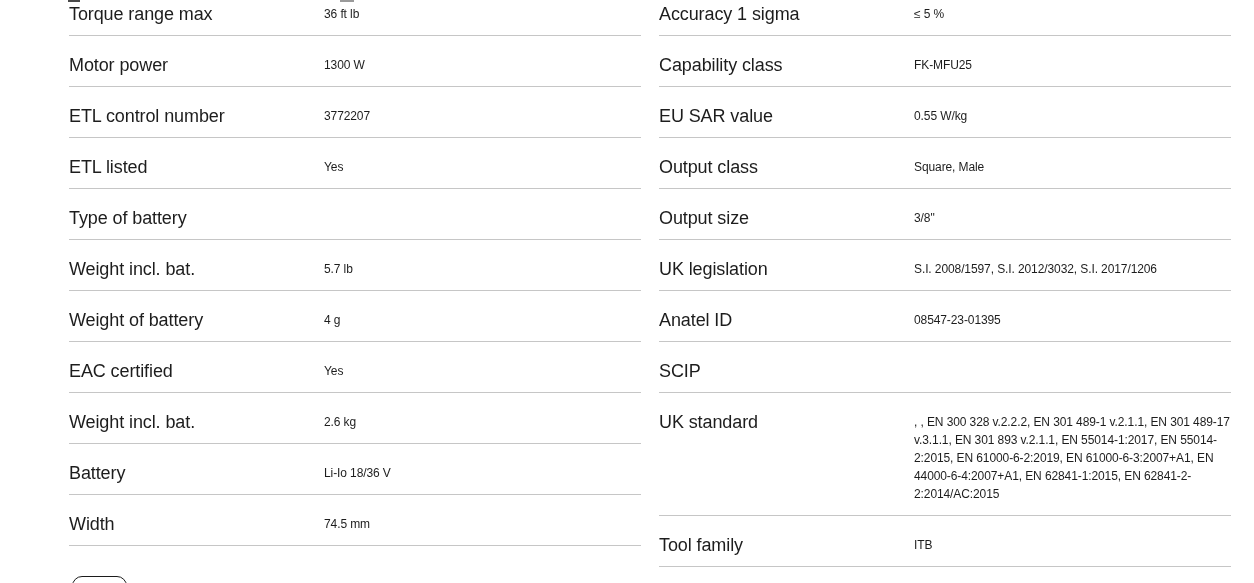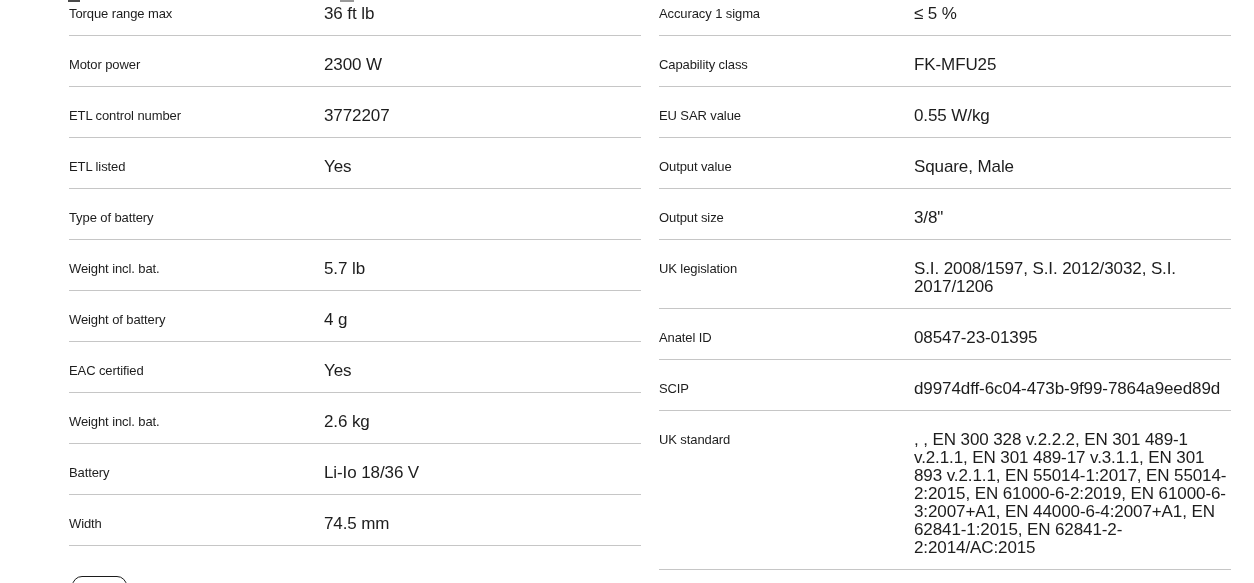--- a/index.html
+++ b/index.html
@@ -28,29 +28,29 @@
   .spec-column { display: block; }
   .spec-row {
     display: flex;
     align-items: flex-start;
     border-bottom: 1px solid #c6c6c6;
     padding: 20px 0 12px 0;
   }
   .spec-label {
     flex: 0 0 255px;
     width: 255px;
-    font-size: 13px;
+    font-size: 18px;
     line-height: 18px;
     letter-spacing: -0.1px;
     padding-right: 10px;
     box-sizing: border-box;
   }
   .spec-value {
     flex: 1 1 auto;
-    font-size: 17px;
+    font-size: 12px;
     line-height: 18px;
     letter-spacing: -0.1px;
   }
   .pill-button {
     position: absolute;
     left: 72px; top: 576px;
     width: 55px; height: 30px;
     background: #ffffff;
     border: 1.5px solid #1c1c1c;
     border-radius: 10px;
@@ -76,21 +76,21 @@
 
     <div class="spec-column">
 
         <div class="spec-row">
           <div class="spec-label">Torque range max</div>
           <div class="spec-value">36 ft lb</div>
         </div>
 
         <div class="spec-row">
           <div class="spec-label">Motor power</div>
-          <div class="spec-value">2300 W</div>
+          <div class="spec-value">1300 W</div>
         </div>
 
         <div class="spec-row">
           <div class="spec-label">ETL control number</div>
           <div class="spec-value">3772207</div>
         </div>
 
         <div class="spec-row">
           <div class="spec-label">ETL listed</div>
           <div class="spec-value">Yes</div>
@@ -142,42 +142,41 @@
           <div class="spec-label">Capability class</div>
           <div class="spec-value">FK-MFU25</div>
         </div>
 
         <div class="spec-row">
           <div class="spec-label">EU SAR value</div>
           <div class="spec-value">0.55 W/kg</div>
         </div>
 
         <div class="spec-row">
-          <div class="spec-label">Output value</div>
+          <div class="spec-label">Output class</div>
           <div class="spec-value">Square, Male</div>
         </div>
 
         <div class="spec-row">
           <div class="spec-label">Output size</div>
           <div class="spec-value">3/8"</div>
         </div>
 
         <div class="spec-row">
           <div class="spec-label">UK legislation</div>
           <div class="spec-value">S.I. 2008/1597, S.I. 2012/3032, S.I. 2017/1206</div>
         </div>
 
         <div class="spec-row">
           <div class="spec-label">Anatel ID</div>
           <div class="spec-value">08547-23-01395</div>
         </div>
 
         <div class="spec-row">
           <div class="spec-label">SCIP</div>
-          <div class="spec-value">d9974dff-6c04-473b-9f99-7864a9eed89d</div>
         </div>
 
         <div class="spec-row">
           <div class="spec-label">UK standard</div>
           <div class="spec-value">, , EN 300 328 v.2.2.2, EN 301 489-1 v.2.1.1, EN 301 489-17 v.3.1.1, EN 301 893 v.2.1.1, EN 55014-1:2017, EN 55014-2:2015, EN 61000-6-2:2019, EN 61000-6-3:2007+A1, EN 44000-6-4:2007+A1, EN 62841-1:2015, EN 62841-2-2:2014/AC:2015</div>
         </div>
 
         <div class="spec-row">
           <div class="spec-label">Tool family</div>
           <div class="spec-value">ITB</div>

